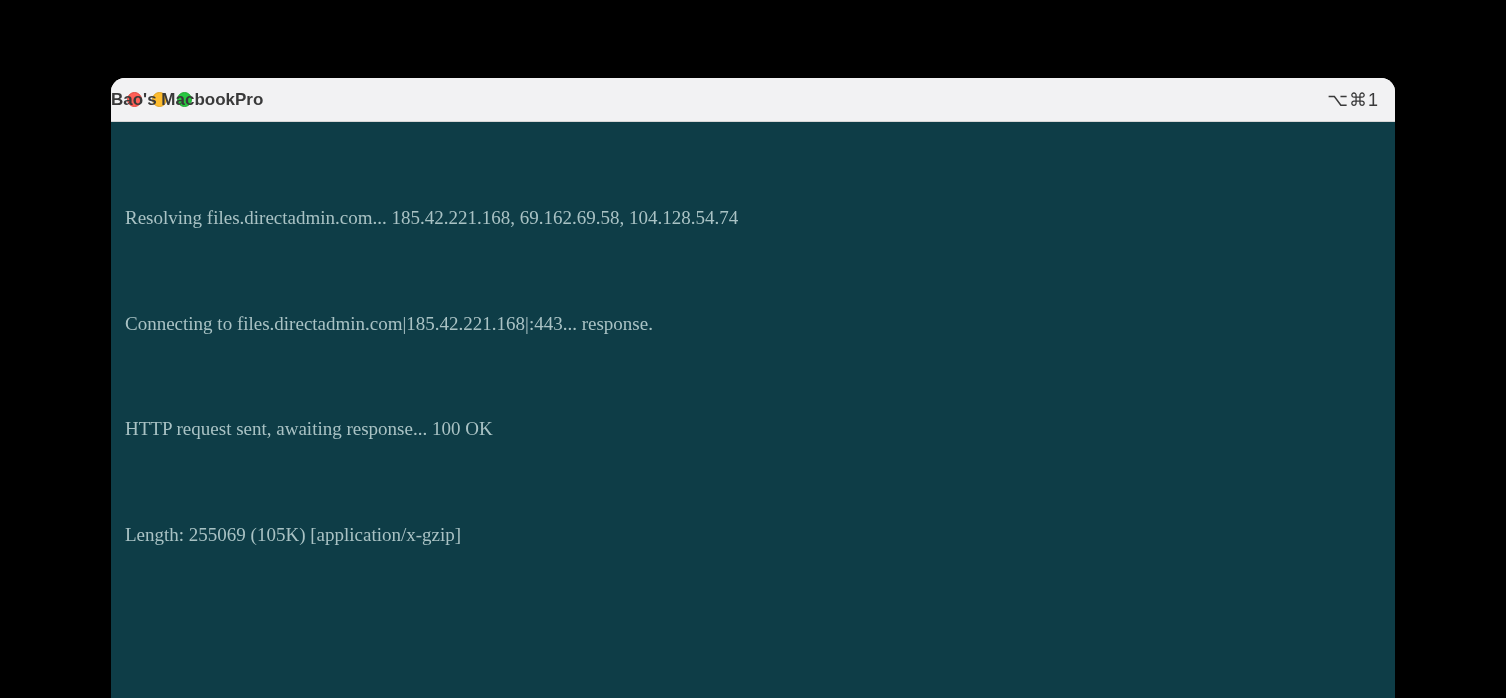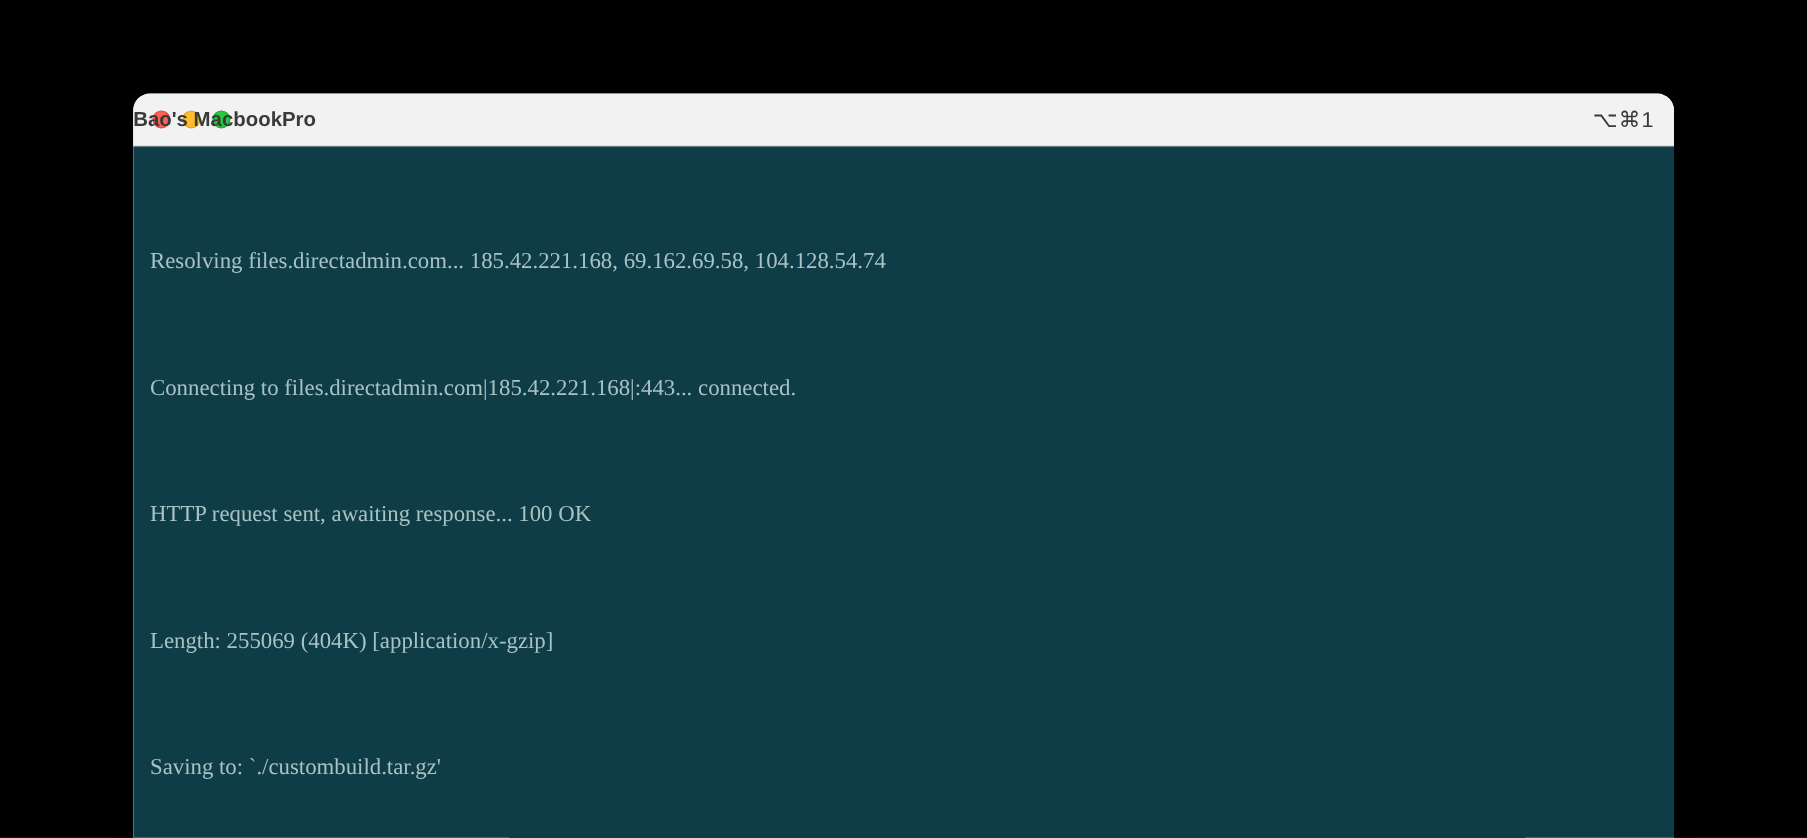--- a/index.html
+++ b/index.html
@@ -89,24 +89,23 @@
     <div class="traffic-lights">
       <div class="traffic-light tl-close"></div>
       <div class="traffic-light tl-min"></div>
       <div class="traffic-light tl-max"></div>
     </div>
     <div class="title">Bao's MacbookPro</div>
     <div class="titlebar-right">⌥⌘1</div>
   </div>
   <div class="terminal-body">
     <div class="terminal-line">Resolving files.directadmin.com... 185.42.221.168, 69.162.69.58, 104.128.54.74</div>
-    <div class="terminal-line">Connecting to files.directadmin.com|185.42.221.168|:443... connected.</div>
+    <div class="terminal-line">Connecting to files.directadmin.com|185.42.221.168|:443... response.</div>
     <div class="terminal-line">HTTP request sent, awaiting response... 100 OK</div>
-    <div class="terminal-line">Length: 255069 (404K) [application/x-gzip]</div>
-    <div class="terminal-line">Saving to: `./custombuild.tar.gz'</div>
+    <div class="terminal-line">Length: 255069 (105K) [application/x-gzip]</div>
     
     
     
     
     
     
     
     
   </div>
 </div>

